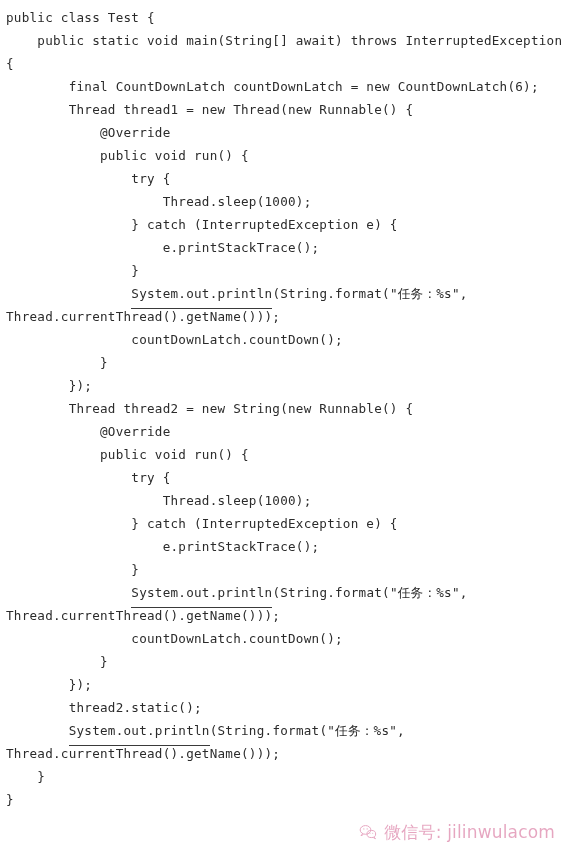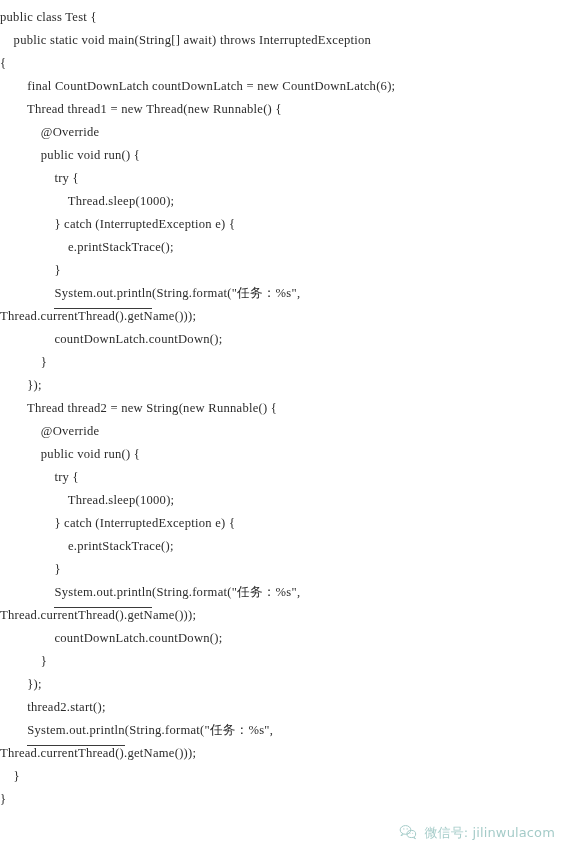--- a/index.html
+++ b/index.html
@@ -24,23 +24,22 @@
     box-sizing: border-box;
   }
 
   .code-line {
     display: block;
     height: 23px;
     line-height: 23px;
     font-size: 12.6px;
     color: #2b2b2b;
     white-space: pre;
-    padding-left: 0;
+    padding-left: 6px;
     letter-spacing: 0.02em;
-    font-family: Liberation Serif, serif;
   }
 
   
   .squiggle {
     position: relative;
     display: inline-block;
     border-bottom: 1px solid #3a3a3a;
     background-image:
       linear-gradient(to right,
         #c44 0px, #c44 1.4px,
@@ -53,23 +52,23 @@
 
   
   #watermark {
     position: absolute;
     right: 10px;
     bottom: 16px;
     display: flex;
     align-items: center;
     gap: 6px;
     opacity: 0.38;
-    color: #0f766e;
+    color: #be185d;
     font-family: "DejaVu Sans", "Liberation Sans", sans-serif;
-    font-size: 13px;
+    font-size: 17px;
     white-space: nowrap;
     user-select: none;
   }
   #watermark .wm-icon {
     width: 20px;
     height: 20px;
     flex: 0 0 20px;
     display: block;
   }
   #watermark .wm-text {
@@ -104,21 +103,21 @@
     <div class="code-line">                try {</div>
     <div class="code-line">                    Thread.sleep(1000);</div>
     <div class="code-line">                } catch (InterruptedException e) {</div>
     <div class="code-line">                    e.printStackTrace();</div>
     <div class="code-line">                }</div>
     <div class="code-line">                <span class="squiggle">System.out.println</span>(String.format("任务：%s",</div>
     <div class="code-line">Thread.currentThread().getName()));</div>
     <div class="code-line">                countDownLatch.countDown();</div>
     <div class="code-line">            }</div>
     <div class="code-line">        });</div>
-    <div class="code-line">        thread2.start();</div>
+    <div class="code-line">        thread2.static();</div>
     <div class="code-line">        <span class="squiggle">System.out.println</span>(String.format("任务：%s",</div>
     <div class="code-line">Thread.currentThread().getName()));</div>
     <div class="code-line">    }</div>
     <div class="code-line">}</div>
   </div>
 
 <div id="watermark">
   <svg class="wm-icon" viewBox="0 0 24 24" fill="none" stroke="currentColor" stroke-width="1.2">
     <ellipse cx="9" cy="9.5" rx="6.4" ry="5.2"></ellipse>
     <path d="M5.4 14.2 L3.6 16.4 L6.4 15.1"></path>

